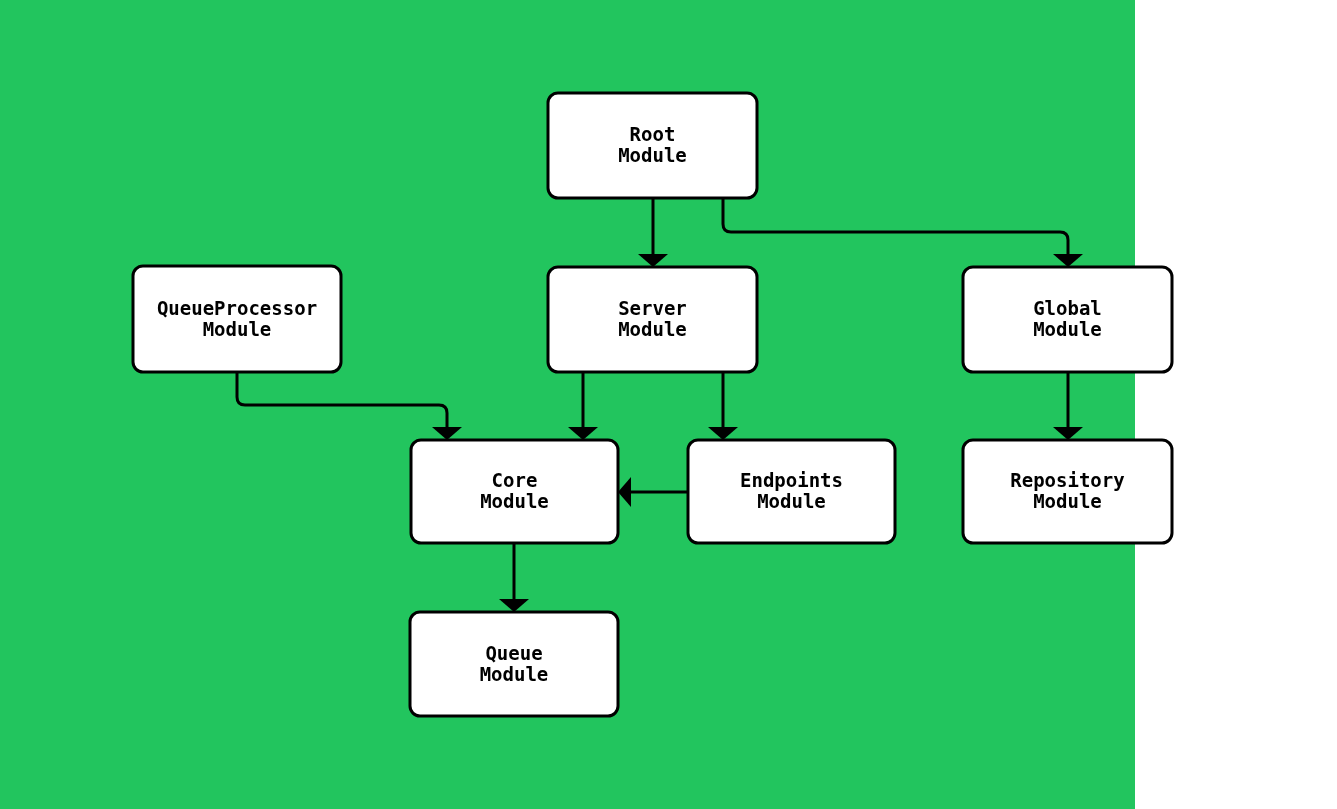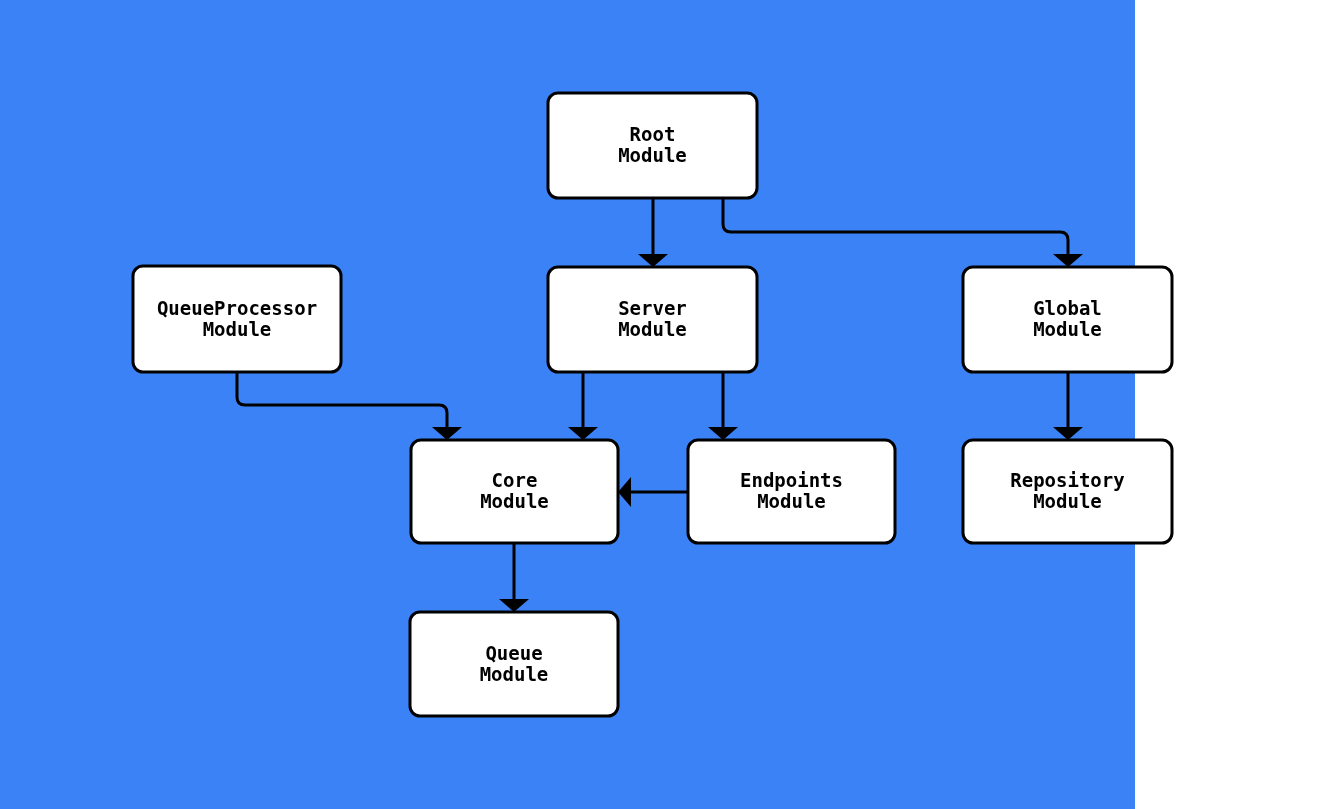--- a/index.html
+++ b/index.html
@@ -8,21 +8,21 @@
     background: #ffffff;
     width: 1337px;
     height: 809px;
     overflow: hidden;
     font-family: "DejaVu Sans Mono", monospace;
   }
   .canvas-wrap {
     position: relative;
     width: 1135px;
     height: 809px;
-    background: #3b82f6;
+    background: #22c55e;
   }
   svg {
     display: block;
   }
   .module-box {
     stroke-linejoin: round;
   }
   .module-label {
     font-family: "DejaVu Sans Mono", "Liberation Mono", monospace;
     font-weight: bold;

